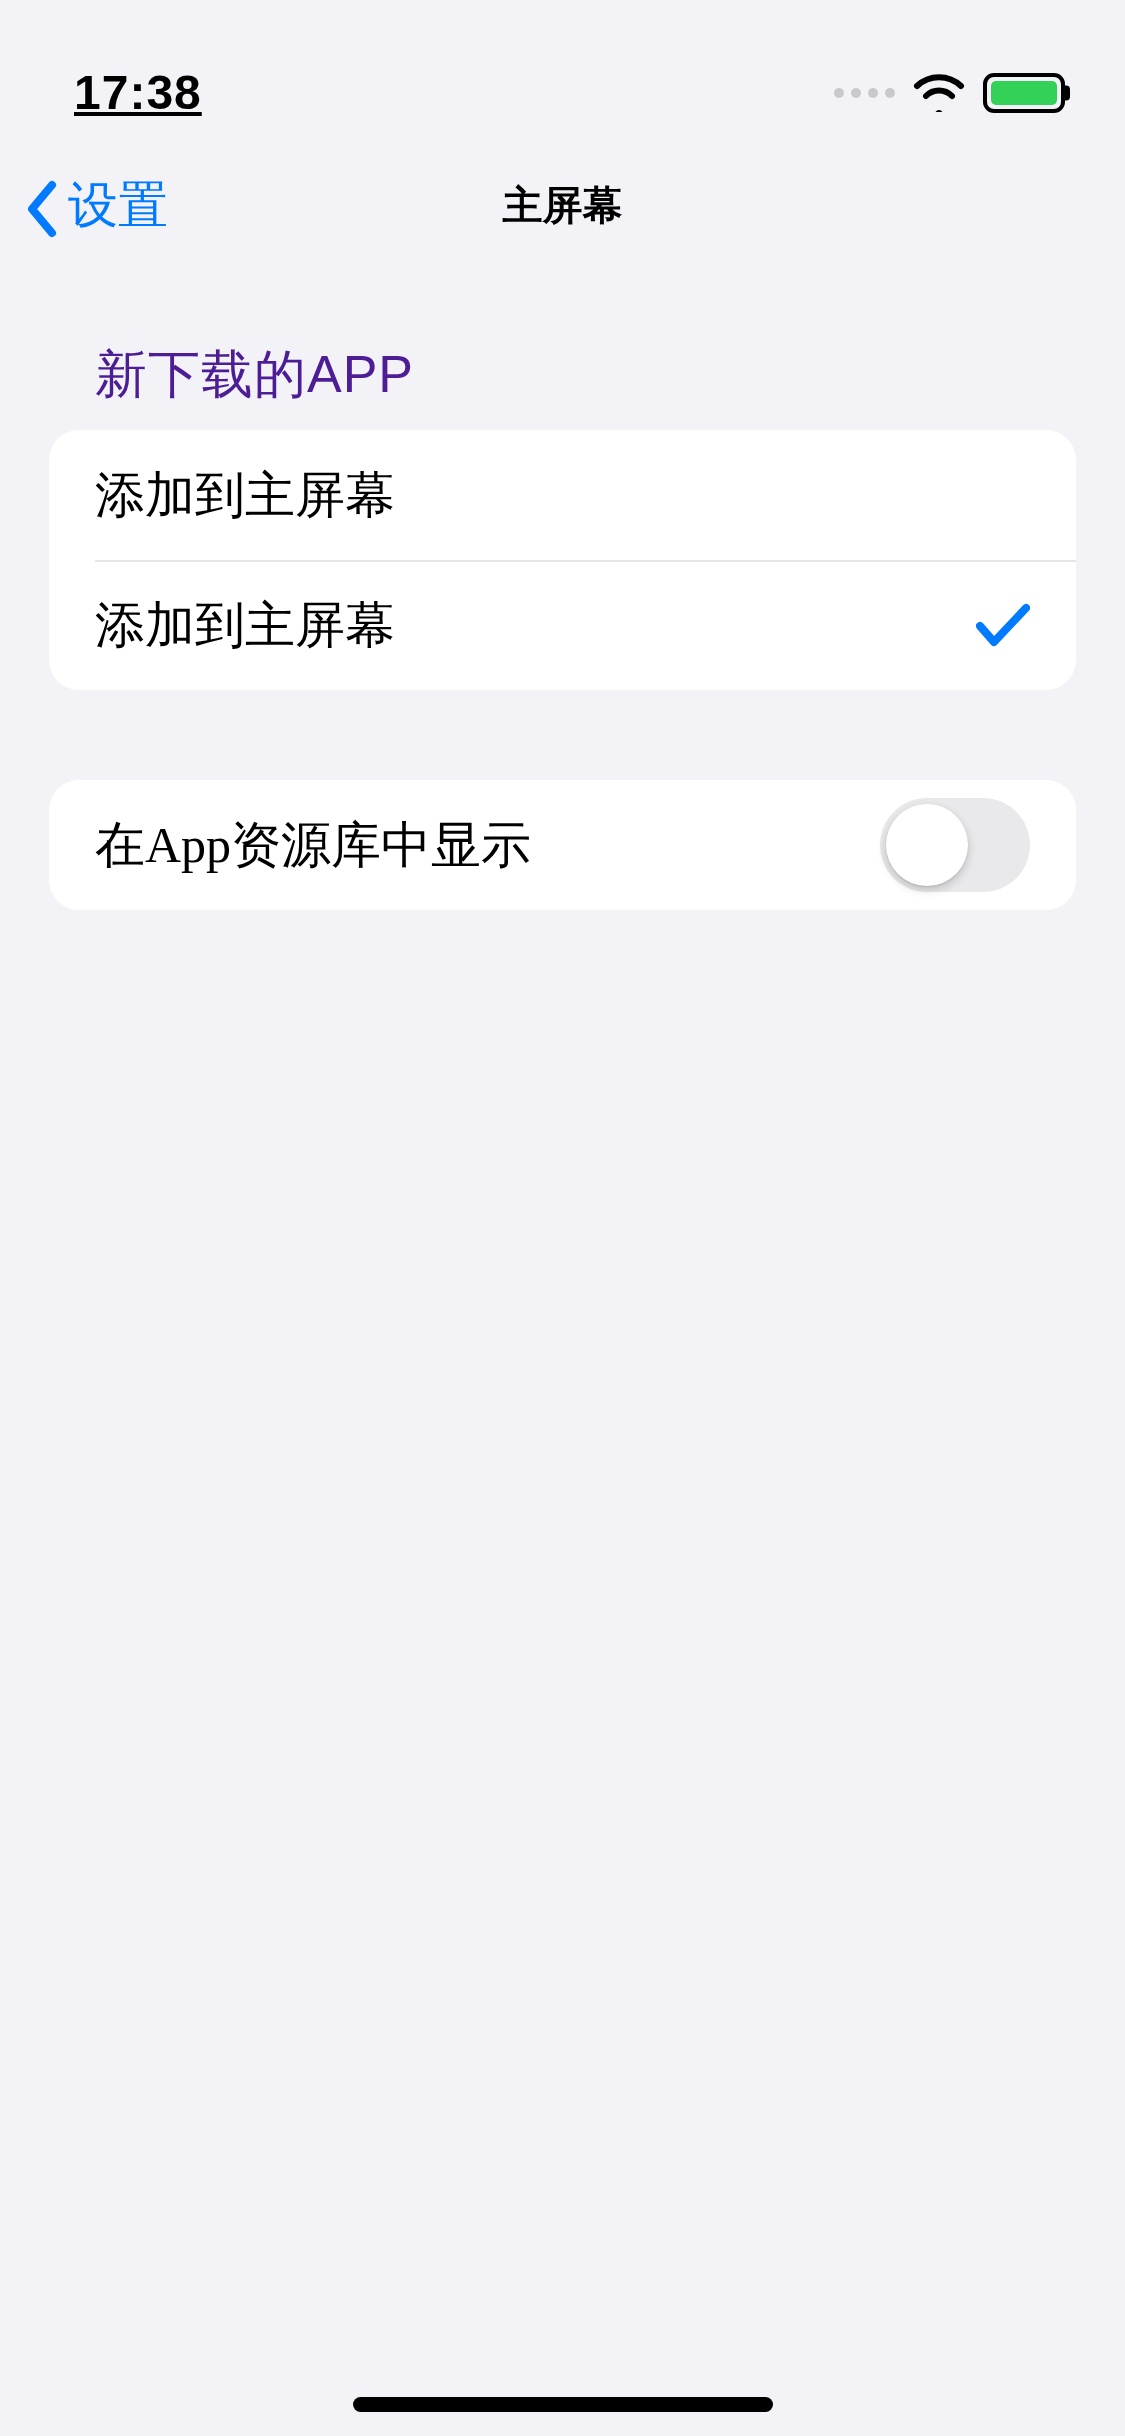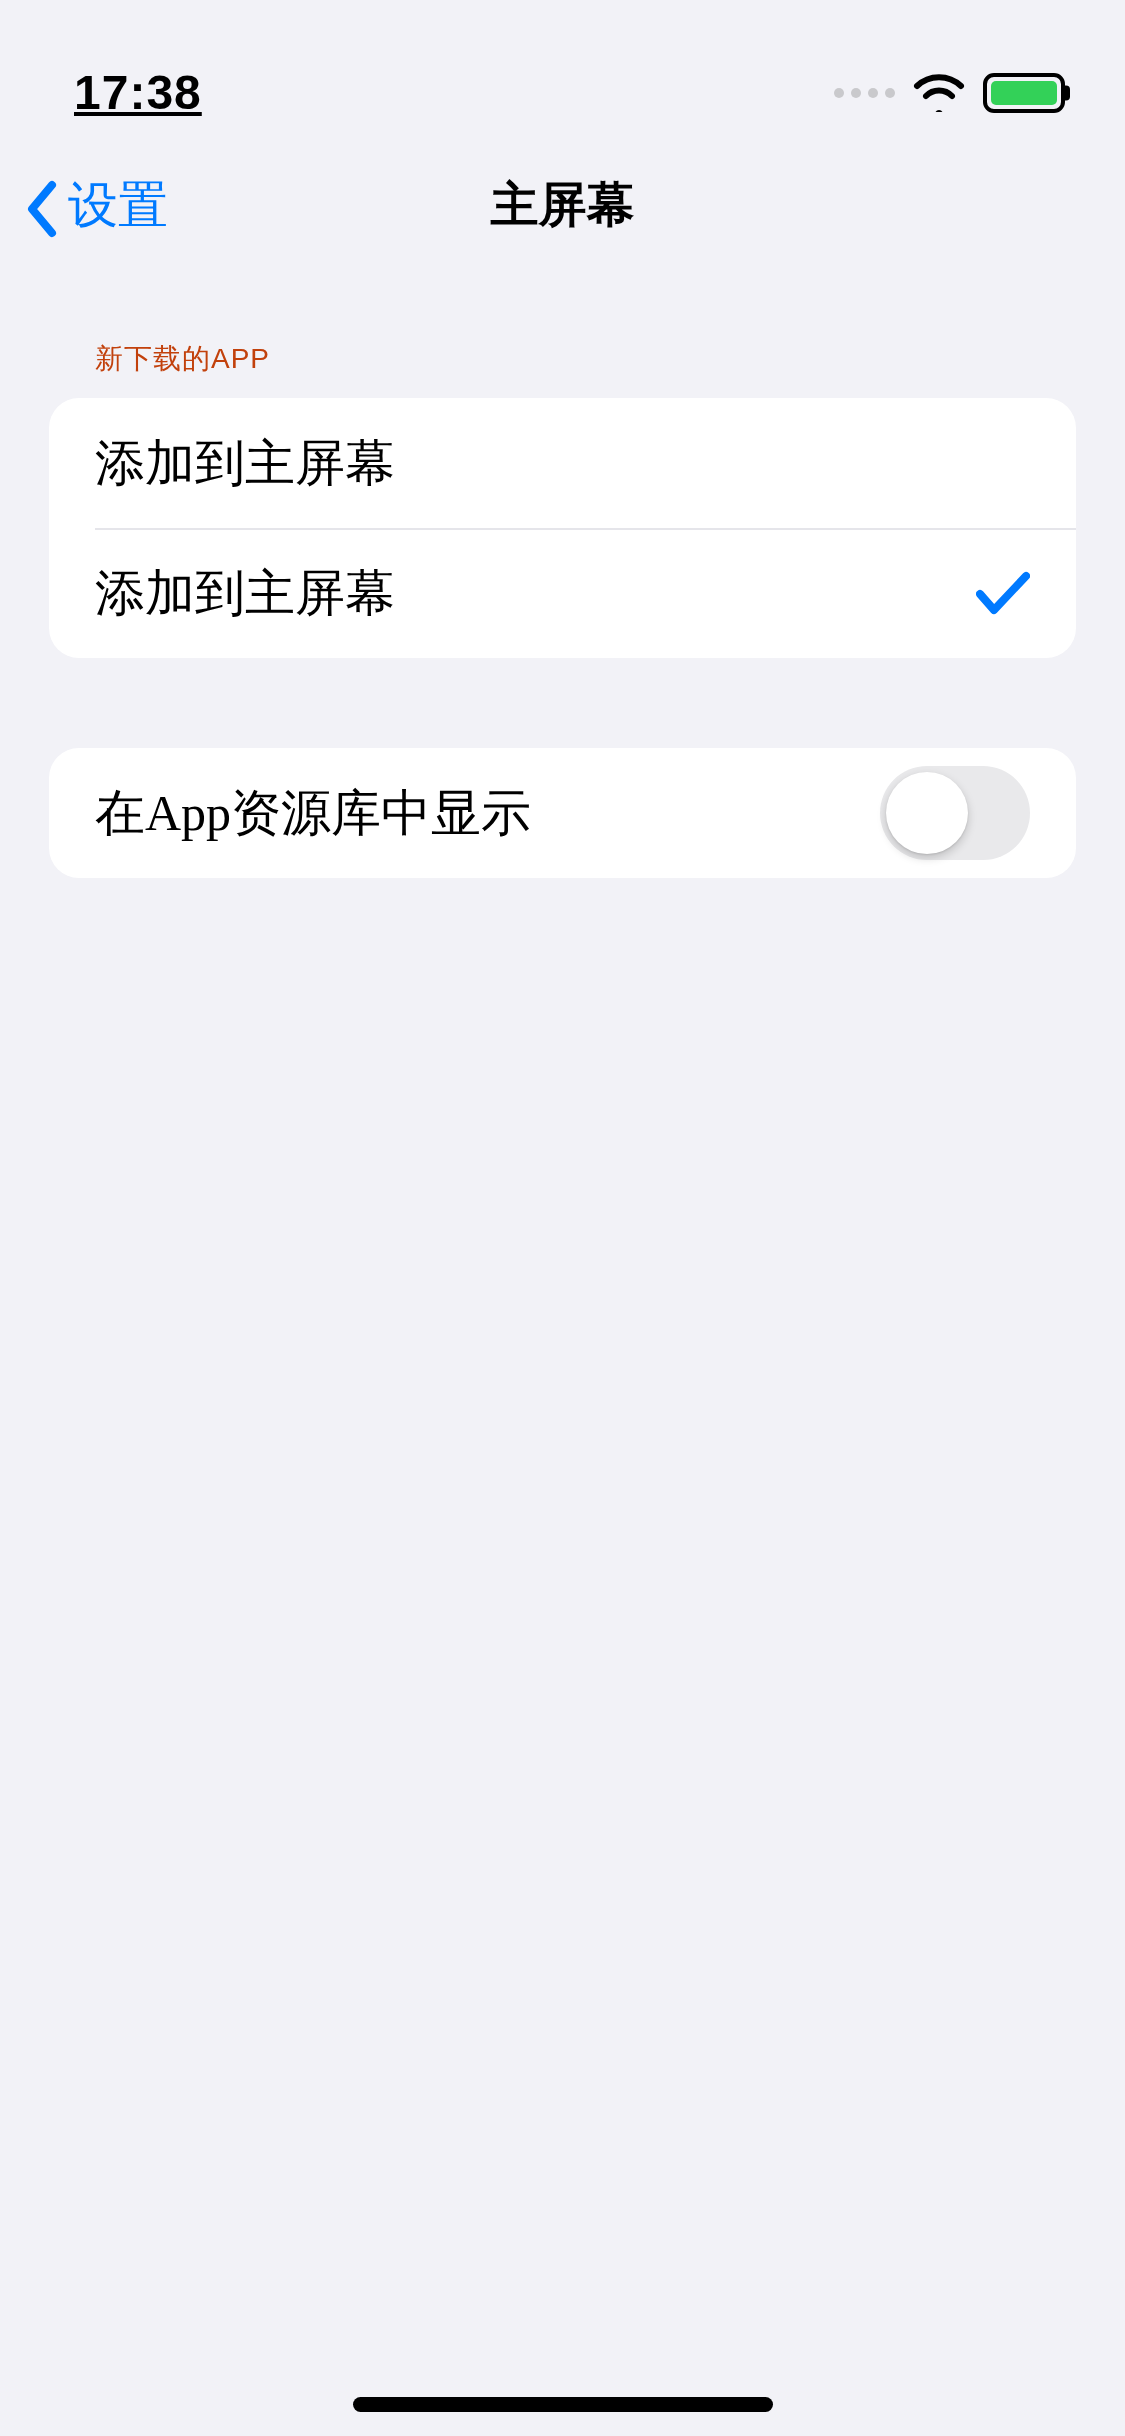--- a/index.html
+++ b/index.html
@@ -88,37 +88,37 @@
       color: #007aff;
     }
     .nav-back svg { display: block; }
     .nav-back-label {
       font-size: 50px;
       margin-left: 6px;
     }
     .nav-title {
       width: 100%;
       text-align: center;
-      font-size: 48px;
+      font-size: 40px;
       font-weight: 600;
       color: #000;
     }
     
     .content {
       padding: 0 49px;
     }
     .section {
       margin-top: 90px;
     }
     .section:first-child {
       margin-top: 70px;
     }
     .section-header {
-      font-size: 28px;
-      color: #c2410c;
+      font-size: 52px;
+      color: #4c1d95;
       padding: 0 0 20px 46px;
       letter-spacing: 1px;
     }
     .group {
       background: #ffffff;
       border-radius: 30px;
       overflow: hidden;
     }
     .row {
       display: flex;

